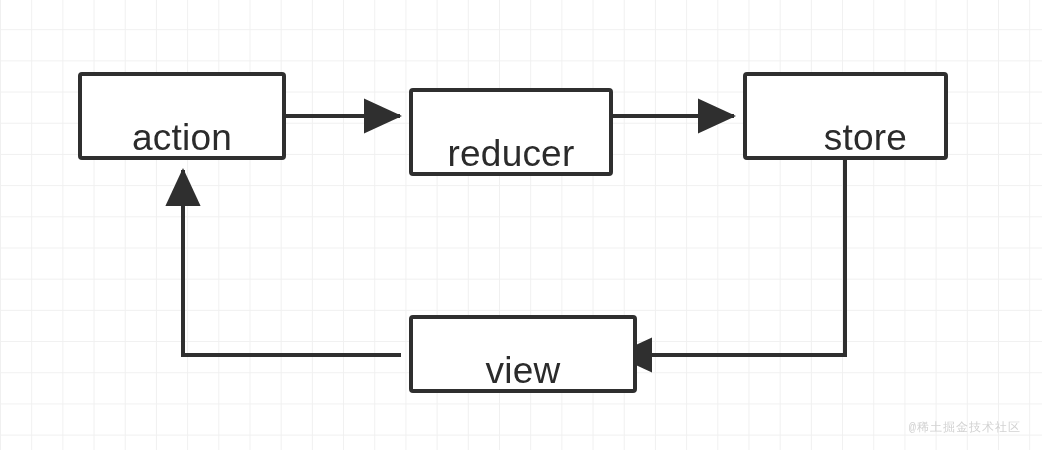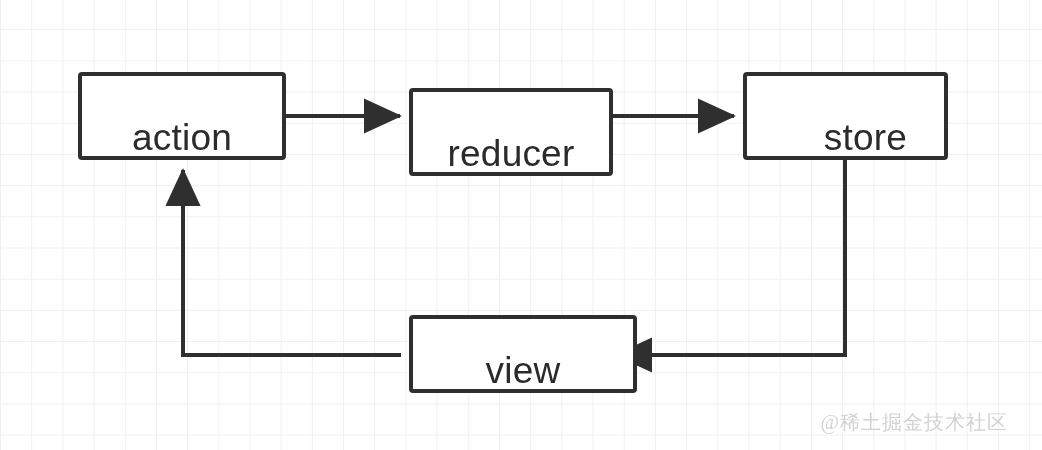--- a/index.html
+++ b/index.html
@@ -47,25 +47,25 @@
     font-family: "Liberation Sans", sans-serif;
     z-index: 2;
   }
   #node-action { left: 78px;  top: 72px;  width: 208px; height: 88px; }
   #node-reducer{ left: 409px; top: 72px;  width: 204px; height: 88px; margin-top: 16px; }
   #node-store  { left: 743px; top: 72px;  width: 205px; height: 88px; padding-left: 40px; }
   #node-view   { left: 401px; top: 315px; width: 228px; height: 78px; margin-left: 8px; }
 
   #watermark {
     position: absolute;
-    right: 34px;
+    right: 21px;
     bottom: 14px;
     color: #d2d2d2;
-    font-size: 20px;
-    font-family: Liberation Serif, serif;
+    font-size: 12px;
+    font-family: Liberation Mono, monospace;
     letter-spacing: 1px;
     white-space: nowrap;
     user-select: none;
     z-index: 3;
   }
 </style>
 </head>
 <body>
 
 <div id="canvas">

